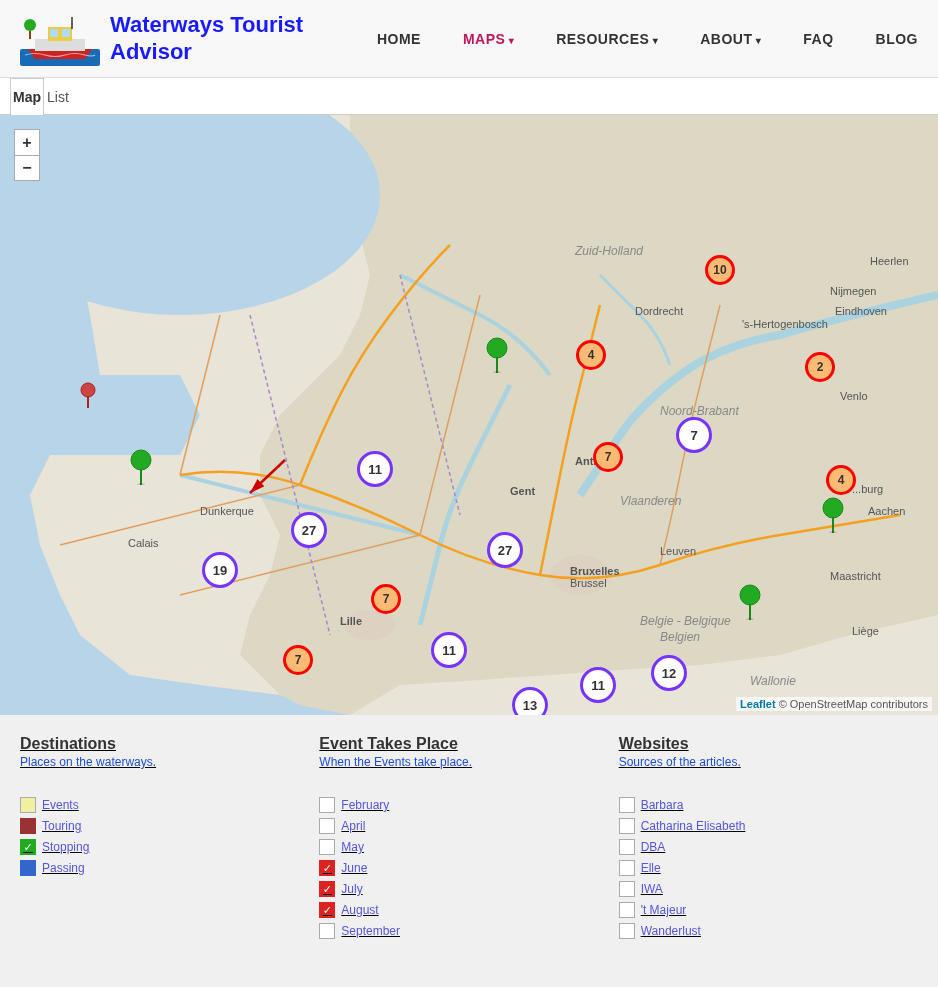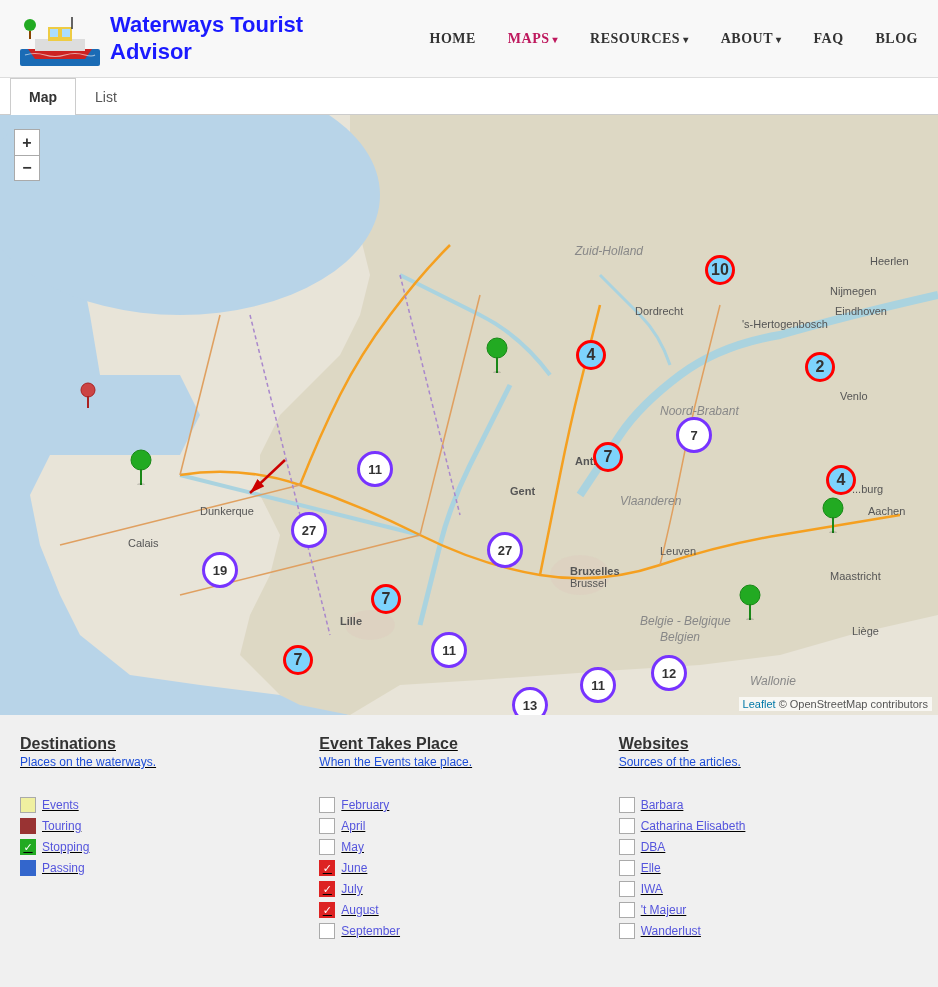--- a/index.html
+++ b/index.html
@@ -27,22 +27,21 @@
     .logo-text {
       font-size: 22px;
       font-weight: bold;
       color: #1a1aff;
       line-height: 1.2;
     }
     .logo-text span { display: block; }
     nav {
       display: flex;
       align-items: center;
-      gap: 32px;
-      font-family: Liberation Serif, serif;
+      gap: 42px;
     }
     nav a {
       text-decoration: none;
       color: #333;
       font-size: 14px;
       font-weight: 600;
       letter-spacing: 0.5px;
       text-transform: uppercase;
     }
     nav a.active { color: #be185d; }
@@ -52,21 +51,21 @@
     }
 
     
     .tabs {
       background: #fff;
       border-bottom: 1px solid #ccc;
       display: flex;
       padding: 0 10px;
     }
     .tab {
-      padding: 10px 18px;
+      padding: 10px 2px;
       cursor: pointer;
       font-size: 14px;
       border: 1px solid transparent;
       border-bottom: none;
       margin-bottom: -1px;
       color: #555;
     }
     .tab.active {
       background: #fff;
       border-color: #ccc;
@@ -130,42 +129,42 @@
       align-items: center;
       justify-content: center;
       font-size: 13px;
       font-weight: bold;
       color: #333;
     }
     .cluster-red {
       width: 30px;
       height: 30px;
       border-radius: 50%;
-      background: #7dd3fc;
+      background: #fdba74;
       border: 3px solid #ff0000;
       display: flex;
       align-items: center;
       justify-content: center;
-      font-size: 16px;
+      font-size: 12px;
       font-weight: bold;
       color: #333;
     }
 
     
     .leaflet-attr {
       position: absolute;
       bottom: 4px;
       right: 6px;
       font-size: 11px;
       color: #555;
       background: rgba(255,255,255,0.7);
       padding: 1px 4px;
       z-index: 10;
     }
-    .leaflet-attr a { color: #0078a8; text-decoration: none; }
+    .leaflet-attr a { color: #0078a8; text-decoration: none; font-weight: bold; }
 
     
     .bottom-section {
       background: #f0f0f0;
       padding: 20px 20px 30px 20px;
       display: flex;
       gap: 0;
       text-decoration: underline;
     }
     .filter-col {

